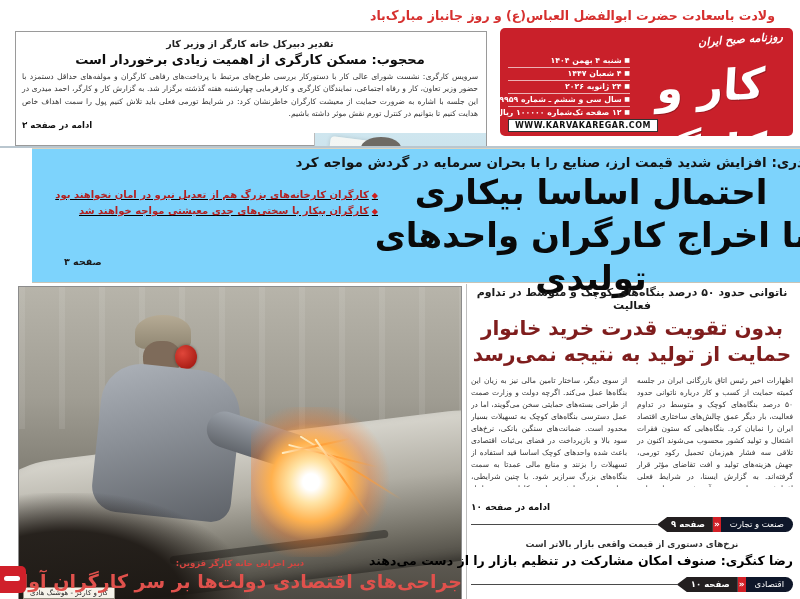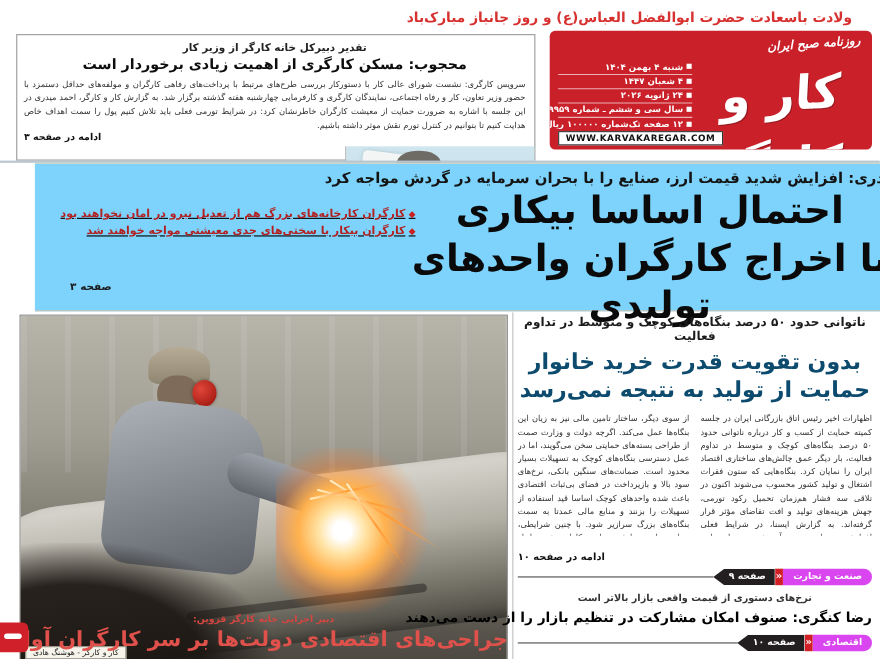--- a/index.html
+++ b/index.html
@@ -117,28 +117,28 @@
     border-radius:0 5px 5px 0; }
   .edge-frag:after { content:""; position:absolute; top:10px; left:4px; width:16px; height:5px;
     border-radius:3px; background:#fff; }
 
   
   .vdiv { position:absolute; top:284px; left:466px; width:1px; height:315px; background:#bfbfbf; }
 
   
   .econ { position:absolute; top:284px; right:7px; width:322px; }
   .e-kicker { text-align:center; font-size:11px; font-weight:bold; color:#1c1c1c; margin-top:2px; }
-  .e-headline { text-align:center; font-size:20px; font-weight:bold; color:#0c4a6e; line-height:1.3; margin-top:3px; }
+  .e-headline { text-align:center; font-size:20px; font-weight:bold; color:#7f1d1d; line-height:1.3; margin-top:3px; }
   .e-body { display:flex; gap:10px; margin-top:8px; height:112px; overflow:hidden; }
   .e-col { flex:1; font-size:7.5px; color:#333; text-align:justify; line-height:1.6; }
   .e-continue { font-size:9px; font-weight:bold; color:#111; text-align:left; margin-top:15px; }
 
   .ribbon-row { display:flex; align-items:center; direction:rtl; margin-top:5px; }
   .ribbon { display:flex; direction:rtl; align-items:stretch; flex:none; }
-  .rb-sec { background:#d946ef; color:#fff; font-size:8.5px; font-weight:bold;
+  .rb-sec { background:#0f172a; color:#fff; font-size:8.5px; font-weight:normal;
     padding:2px 9px 3px; border-radius:0 9px 9px 0; white-space:nowrap; }
   .rb-chev { background:#d21f26; color:#fff; font-size:9px; font-weight:bold; padding:2px 1px 3px; }
   .rb-pg { background:#231f20; color:#fff; font-size:8.5px; font-weight:bold;
     padding:2px 8px 3px 14px; clip-path:polygon(100% 0, 10px 0, 0 50%, 10px 100%, 100% 100%);
     white-space:nowrap; }
   .rb-line { flex:1; height:1px; background:#4a4a4a; }
 
   .t-kicker { text-align:center; font-size:8.8px; font-weight:bold; color:#333; margin-top:7px; }
   .t-headline { text-align:center; font-size:12.5px; font-weight:bold; color:#000000;
     margin-top:4px; white-space:nowrap; }

